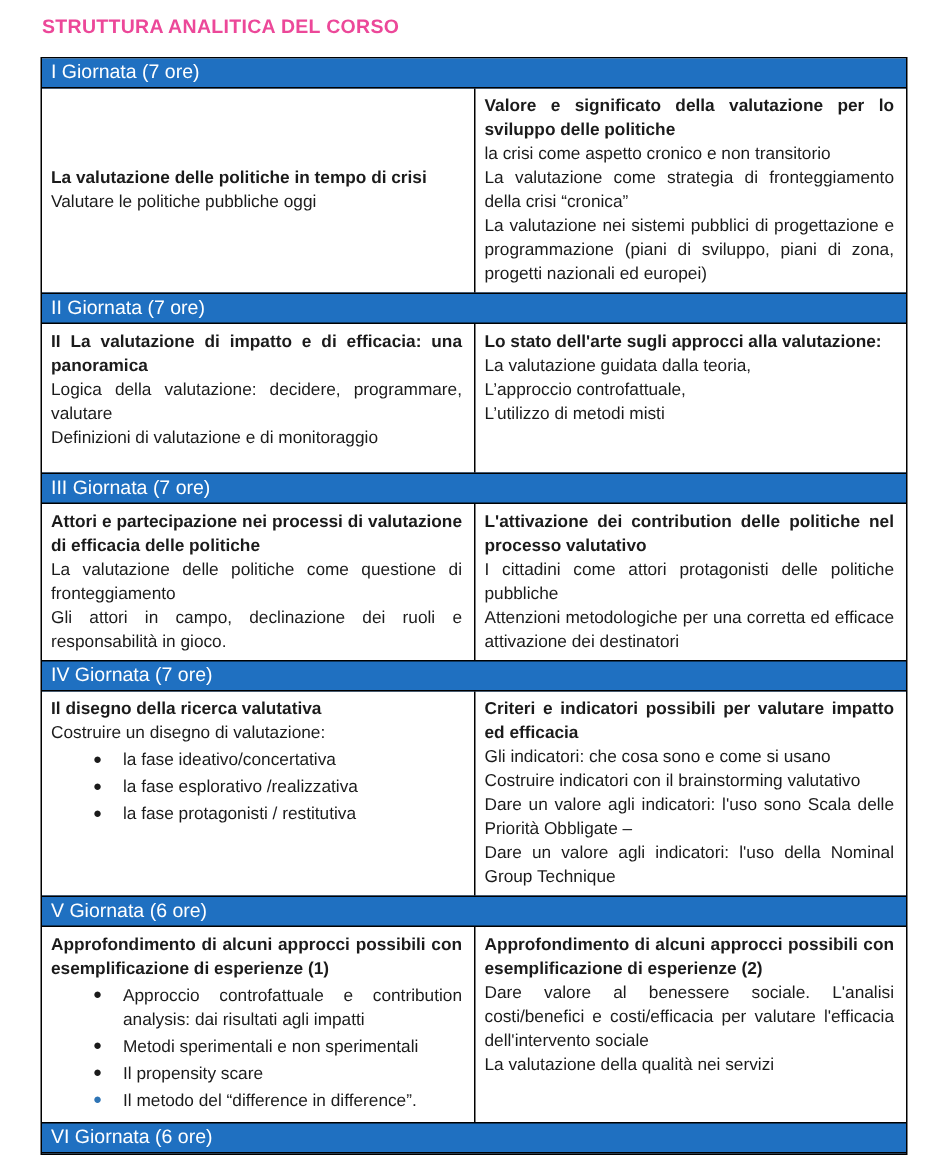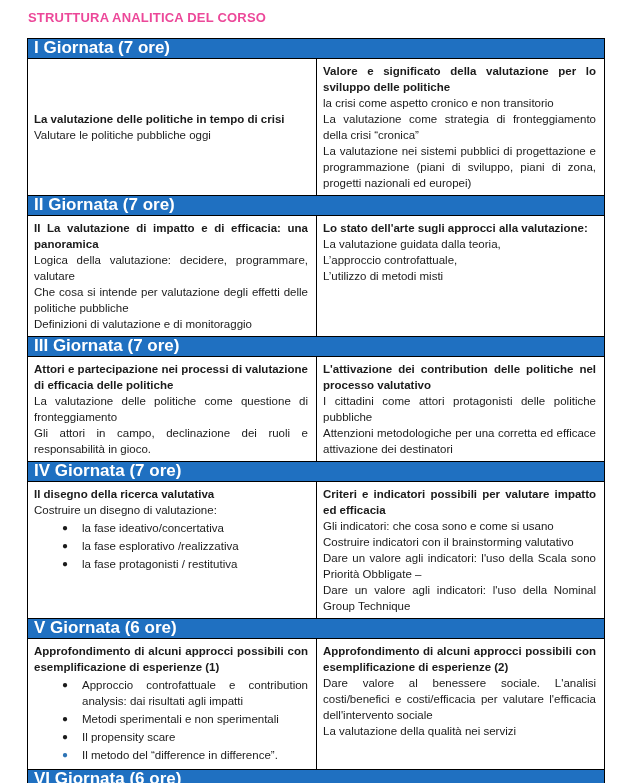--- a/index.html
+++ b/index.html
@@ -19,22 +19,22 @@
     letter-spacing:.2px;
   }
   .course-table {
     margin-left:27px;
     width:578px;
     border:1px solid #000;
   }
   .sec-header {
     background:#1F70C1;
     color:#ffffff;
-    font-weight:bold;
-    font-size:17px;
+    font-weight:normal;
+    font-size:13px;
     line-height:14px;
     padding:2px 6px 3px 6px;
     border-bottom:1px solid #000;
   }
   .section + .section .sec-header { border-top:1px solid #000; }
   .sec-row { display:flex; align-items:stretch; }
   .cell {
     width:50%;
     padding:4px 8px 4px 6px;
     font-size:11.5px;
@@ -84,21 +84,20 @@
             <p>La valutazione nei sistemi pubblici di progettazione e programmazione (piani di sviluppo, piani di zona, progetti nazionali ed europei)</p>
           </div>
         </div>
       </div>
       <div class="section">
         <div class="sec-header">II Giornata  (7 ore)</div>
         <div class="sec-row r1">
           <div class="cell">
             <p class="heading">II La valutazione di impatto e di efficacia: una panoramica</p>
             <p>Logica della valutazione: decidere, programmare, valutare</p>
-            <p>Che cosa si intende per valutazione degli effetti delle politiche pubbliche</p>
             <p>Definizioni di valutazione e di monitoraggio</p>
           </div>
           <div class="cell">
             <p class="heading">Lo stato dell'arte sugli approcci alla valutazione:</p>
             <p>La valutazione guidata dalla teoria,</p>
             <p>L’approccio controfattuale,</p>
             <p>L’utilizzo di metodi misti</p>
           </div>
         </div>
       </div>
@@ -133,21 +132,21 @@
             </div>
             <div class="bullet">
               <span class="dot">●</span>
               <span class="b-text">la fase protagonisti / restitutiva</span>
             </div>
           </div>
           <div class="cell">
             <p class="heading">Criteri e indicatori possibili per valutare impatto ed efficacia</p>
             <p>Gli indicatori: che cosa sono e come si usano</p>
             <p>Costruire indicatori con il brainstorming valutativo</p>
-            <p>Dare un valore agli indicatori: l'uso della Scala sono Priorità Obbligate –</p>
+            <p>Dare un valore agli indicatori: l'uso sono Scala delle Priorità Obbligate –</p>
             <p>Dare un valore agli indicatori: l'uso della Nominal Group Technique</p>
           </div>
         </div>
       </div>
       <div class="section">
         <div class="sec-header">V Giornata  (6 ore)</div>
         <div class="sec-row r4">
           <div class="cell">
             <p class="heading">Approfondimento di alcuni approcci possibili con esemplificazione di esperienze (1)</p>
             <div class="bullet">

